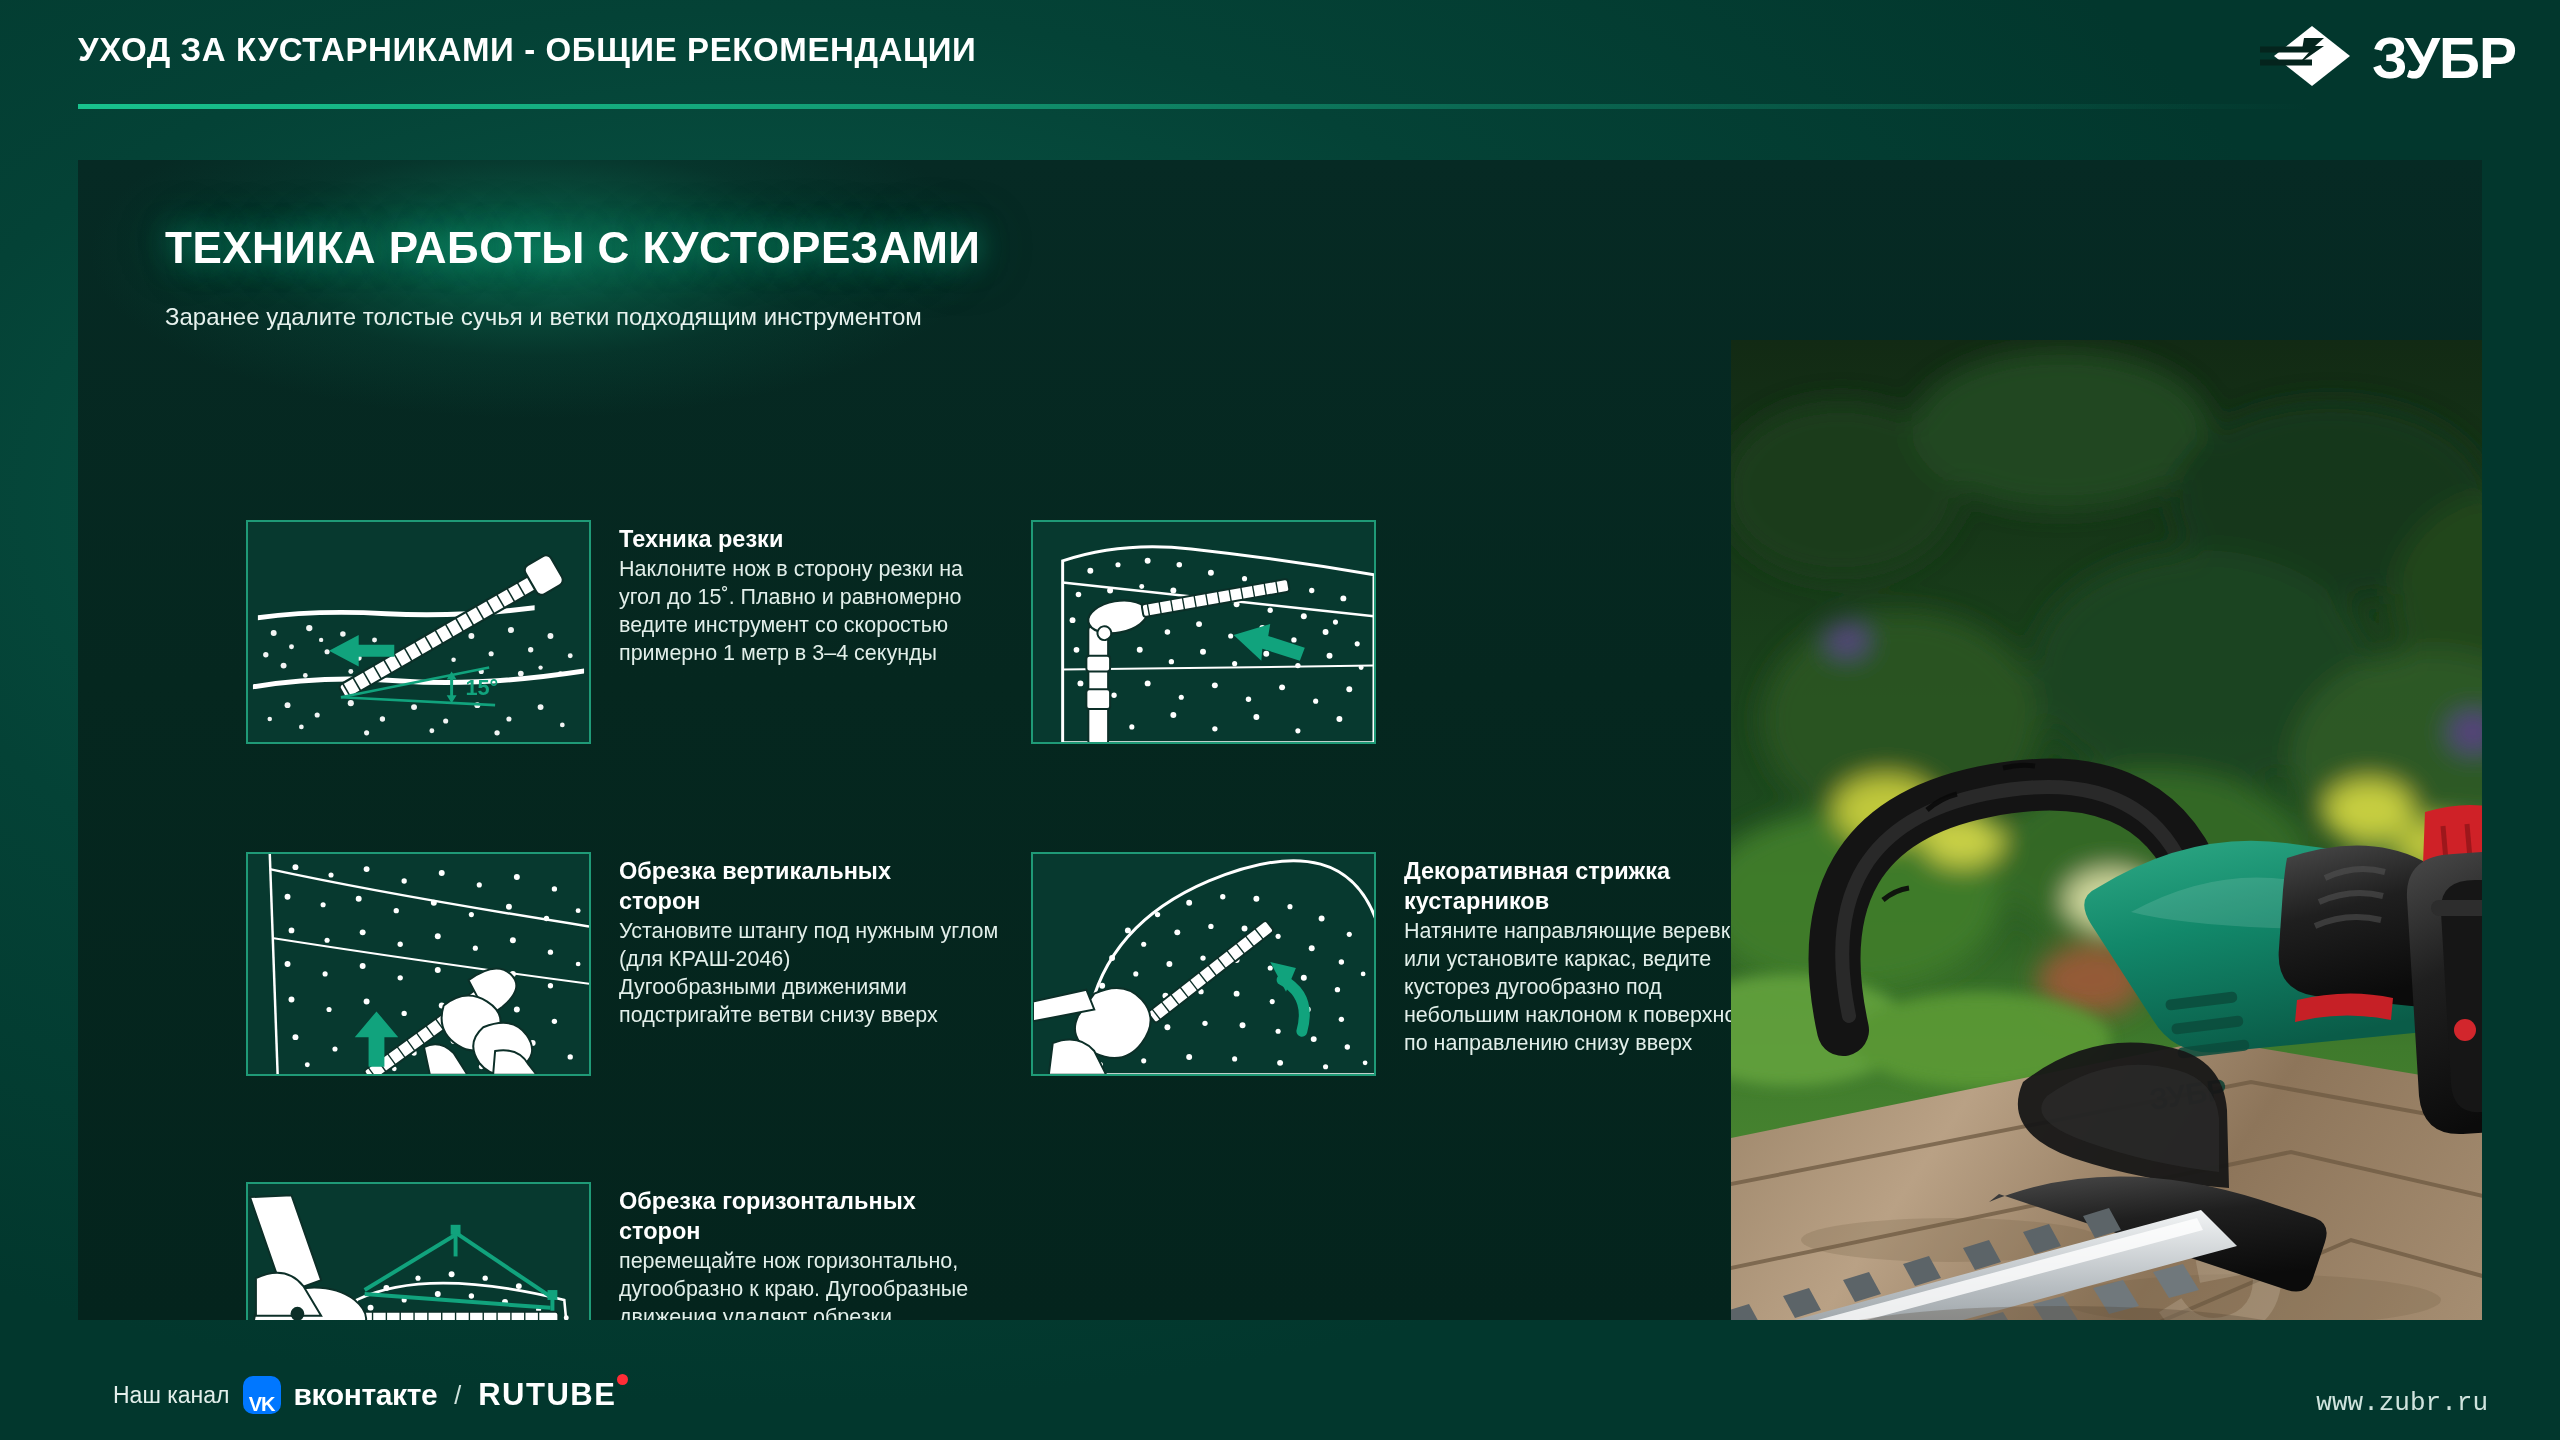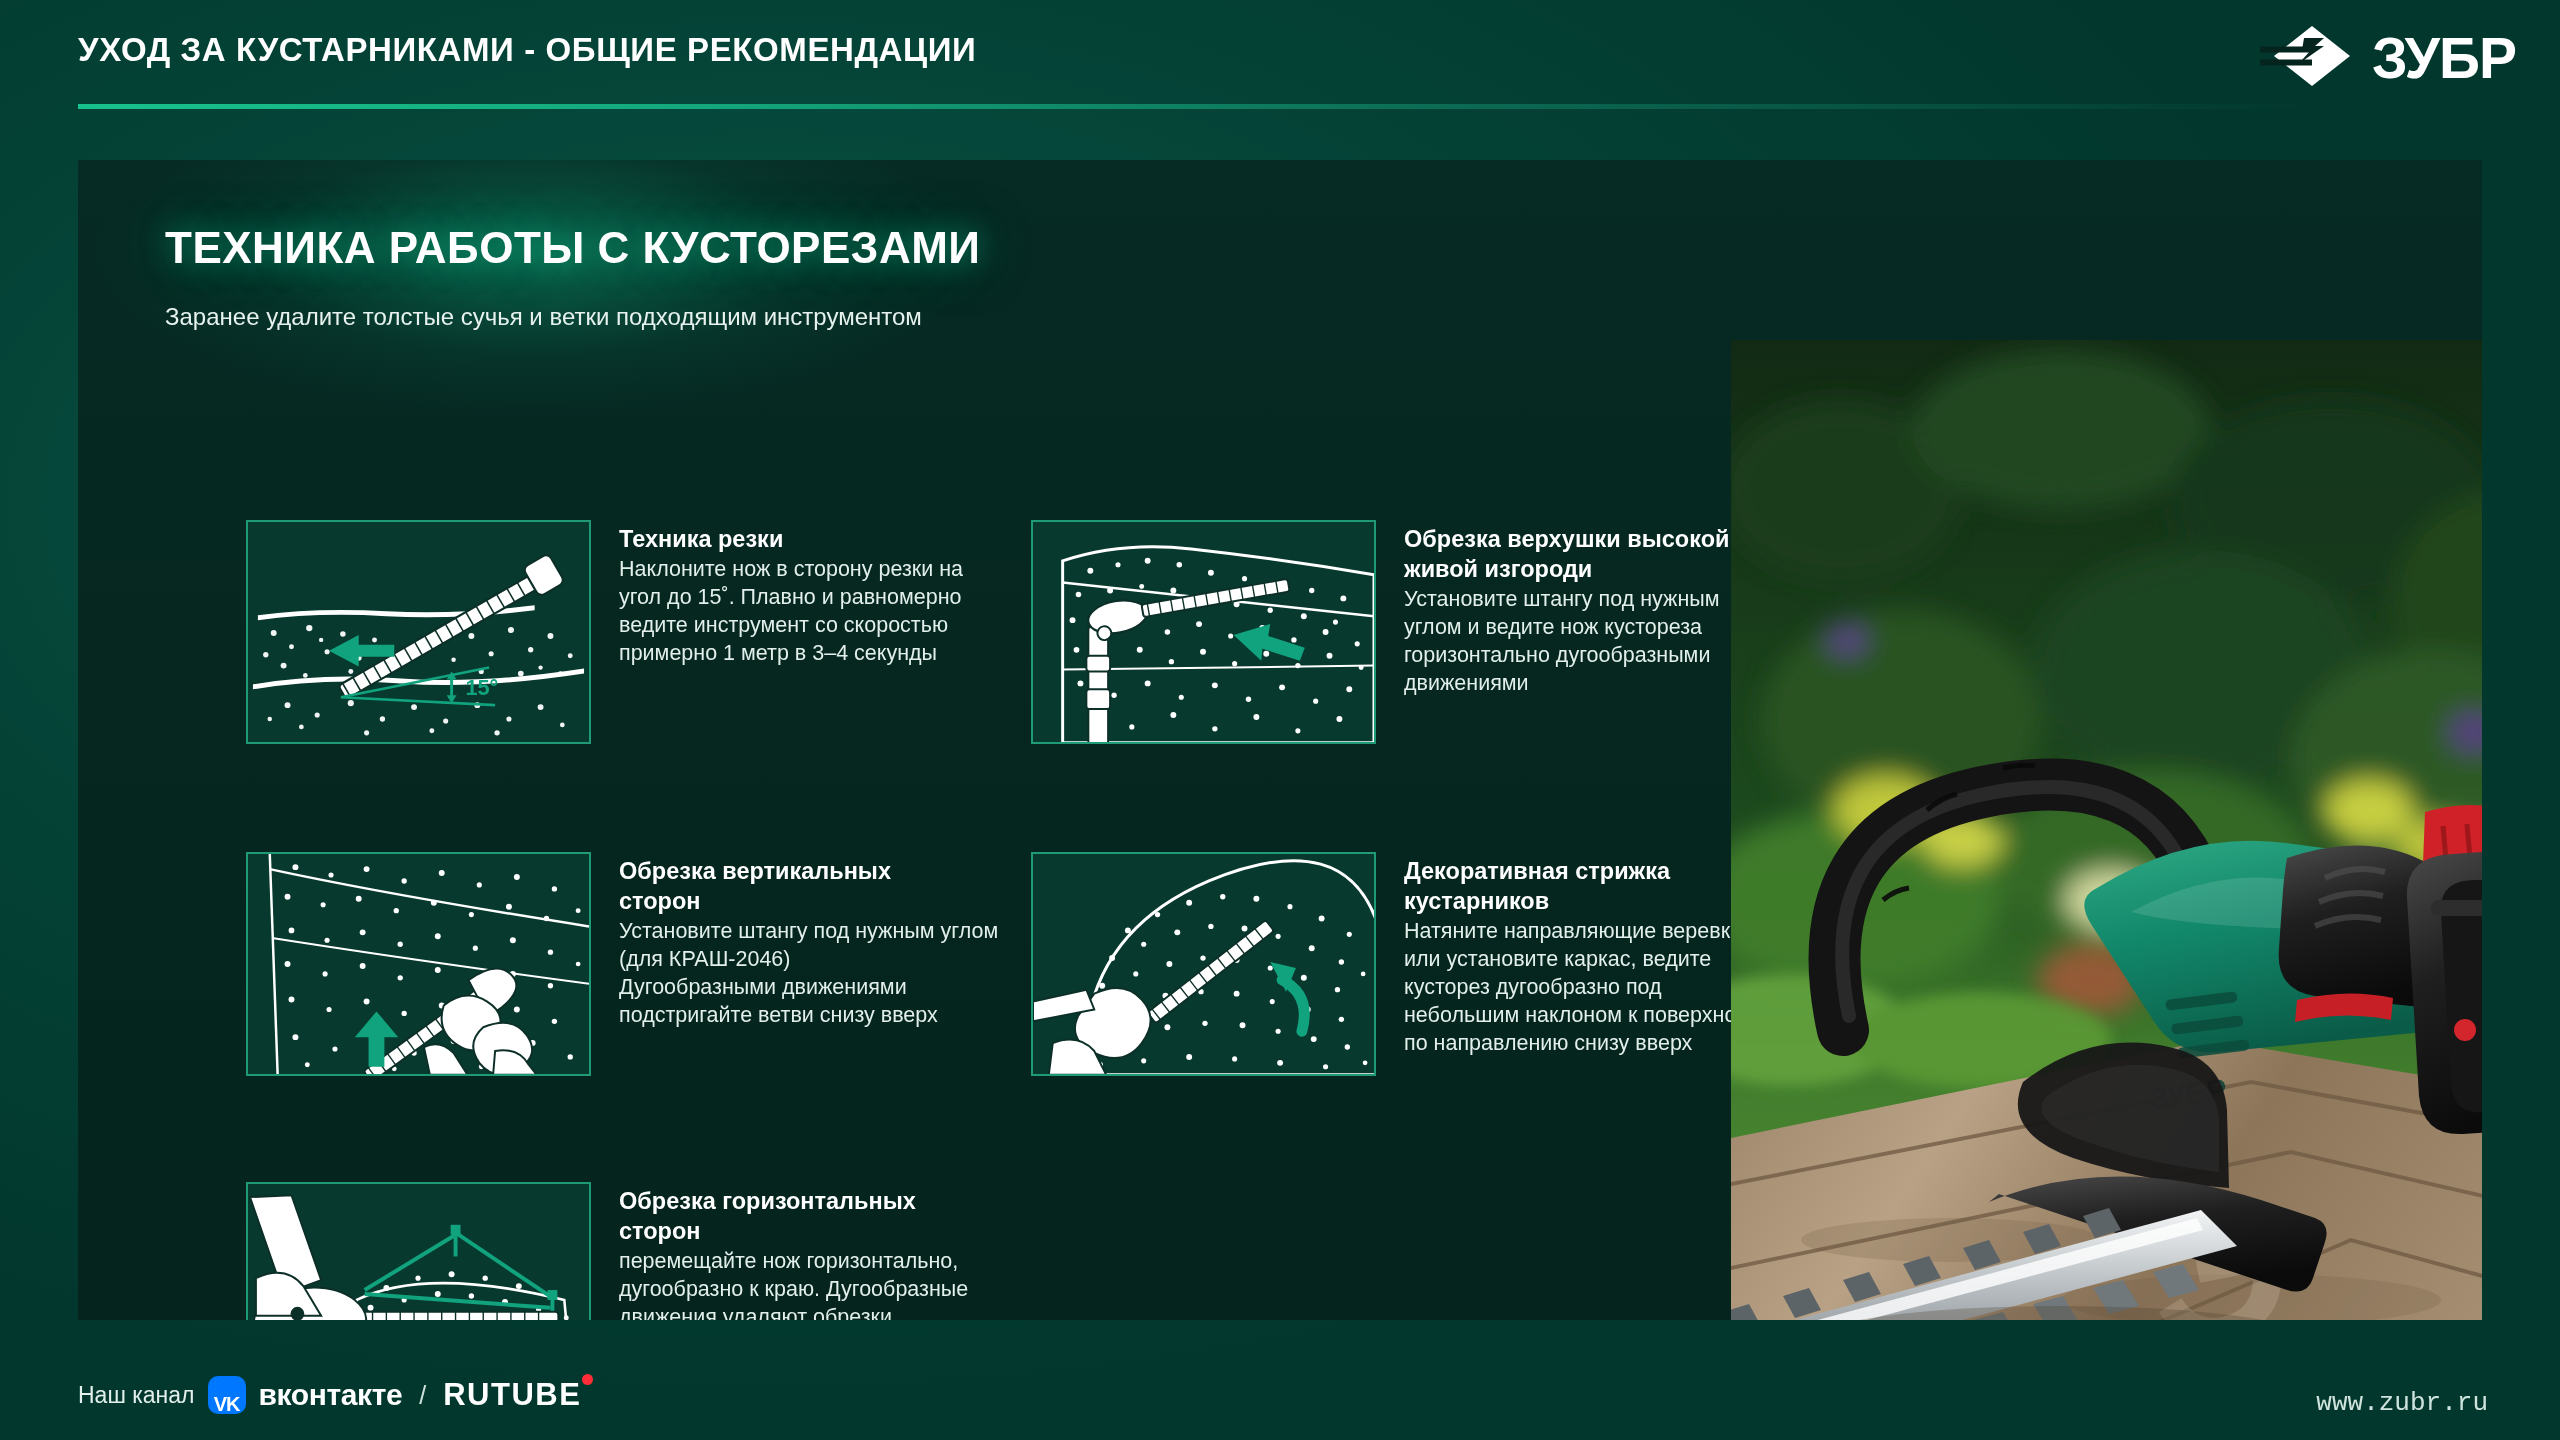--- a/index.html
+++ b/index.html
@@ -169,20 +169,21 @@
     left: 78px;
     top: 16px;
     display: flex;
     align-items: center;
     gap: 13px;
   }
   #footer-lead {
     font-size: 23px;
     color: #e3efeb;
     white-space: nowrap;
+    margin-left: 35px;
   }
   #vk-badge {
     width: 38px; height: 38px;
     border-radius: 10px;
     background: #0077ff;
     display: flex;
     align-items: flex-end;
     justify-content: center;
     flex: 0 0 auto;
   }
@@ -438,28 +439,20 @@
               <line x1="214" y1="90" x2="214" y2="103"></line>
                 <line x1="226" y1="90" x2="226" y2="103"></line>
               <line x1="238" y1="90" x2="238" y2="103"></line>
                 <line x1="250" y1="90" x2="250" y2="103"></line>
             </g>
             <circle cx="70" cy="112" r="7" fill="#ffffff" stroke="#0c2f28" stroke-width="2"></circle>
           </g>
 
           <path d="M275 128 L238 116 L240 104 L203 115 L231 141 L232 129 L270 141 Z" fill="#11a37d"></path>
         </svg>
-      </div>
-      <div class="card-text">
-        <div class="card-heading" style="white-space:pre-line">Обрезка верхушки высокой
-живой изгороди</div>
-        <div class="card-body">Установите штангу под нужным
-углом и ведите нож кустореза
-горизонтально дугообразными
-движениями</div>
       </div>
     </div>
 
     <div class="card" id="card-3">
       <div class="card-figure">
         <svg viewBox="0 0 345 224" preserveAspectRatio="xMidYMid slice">
           <rect width="345" height="224" fill="#07392f"></rect>
           <line x1="22" y1="0" x2="30" y2="224" stroke="#ffffff" stroke-width="2.5"></line>
           <path d="M22 16 q120 26 323 58" stroke="#ffffff" stroke-width="2.5" fill="none"></path>
           <path d="M26 86 q140 22 319 46" stroke="#ffffff" stroke-width="2" fill="none"></path>

